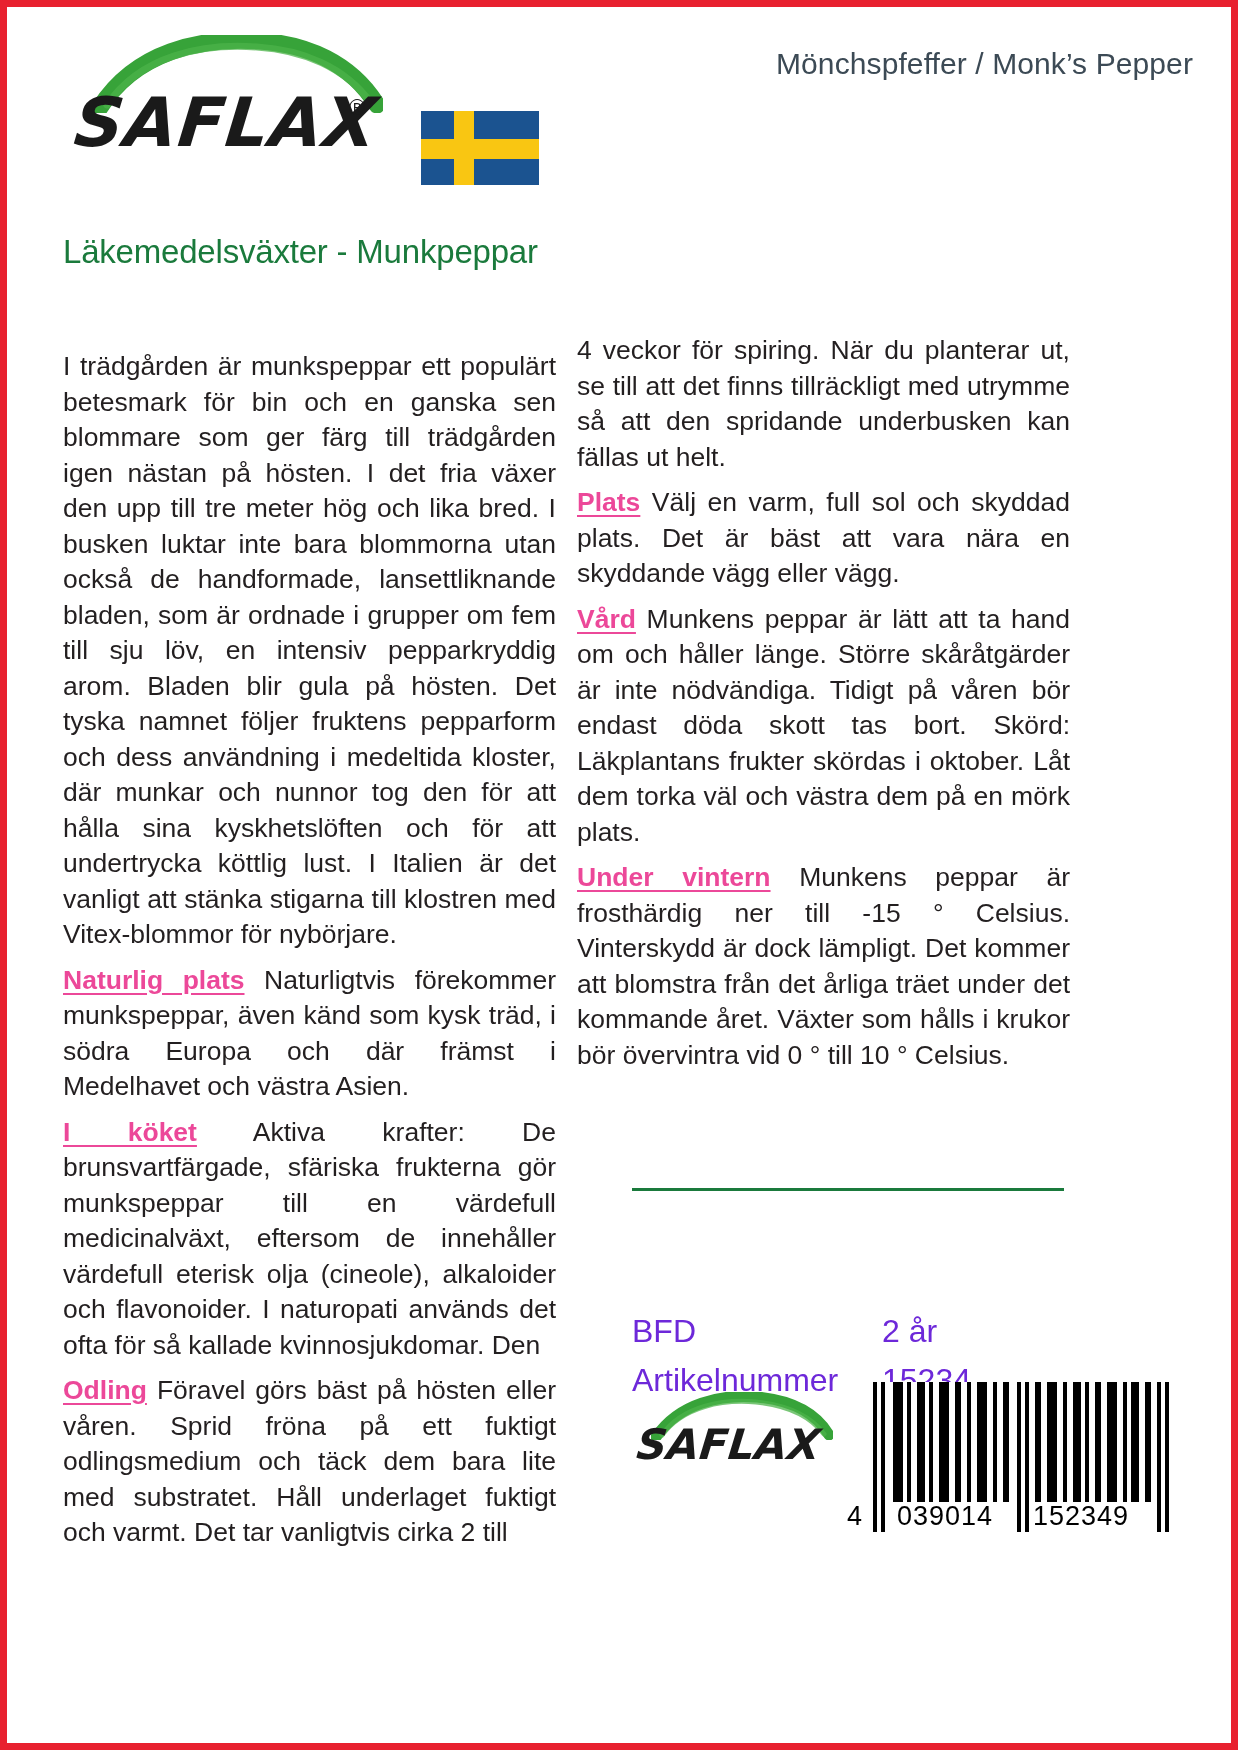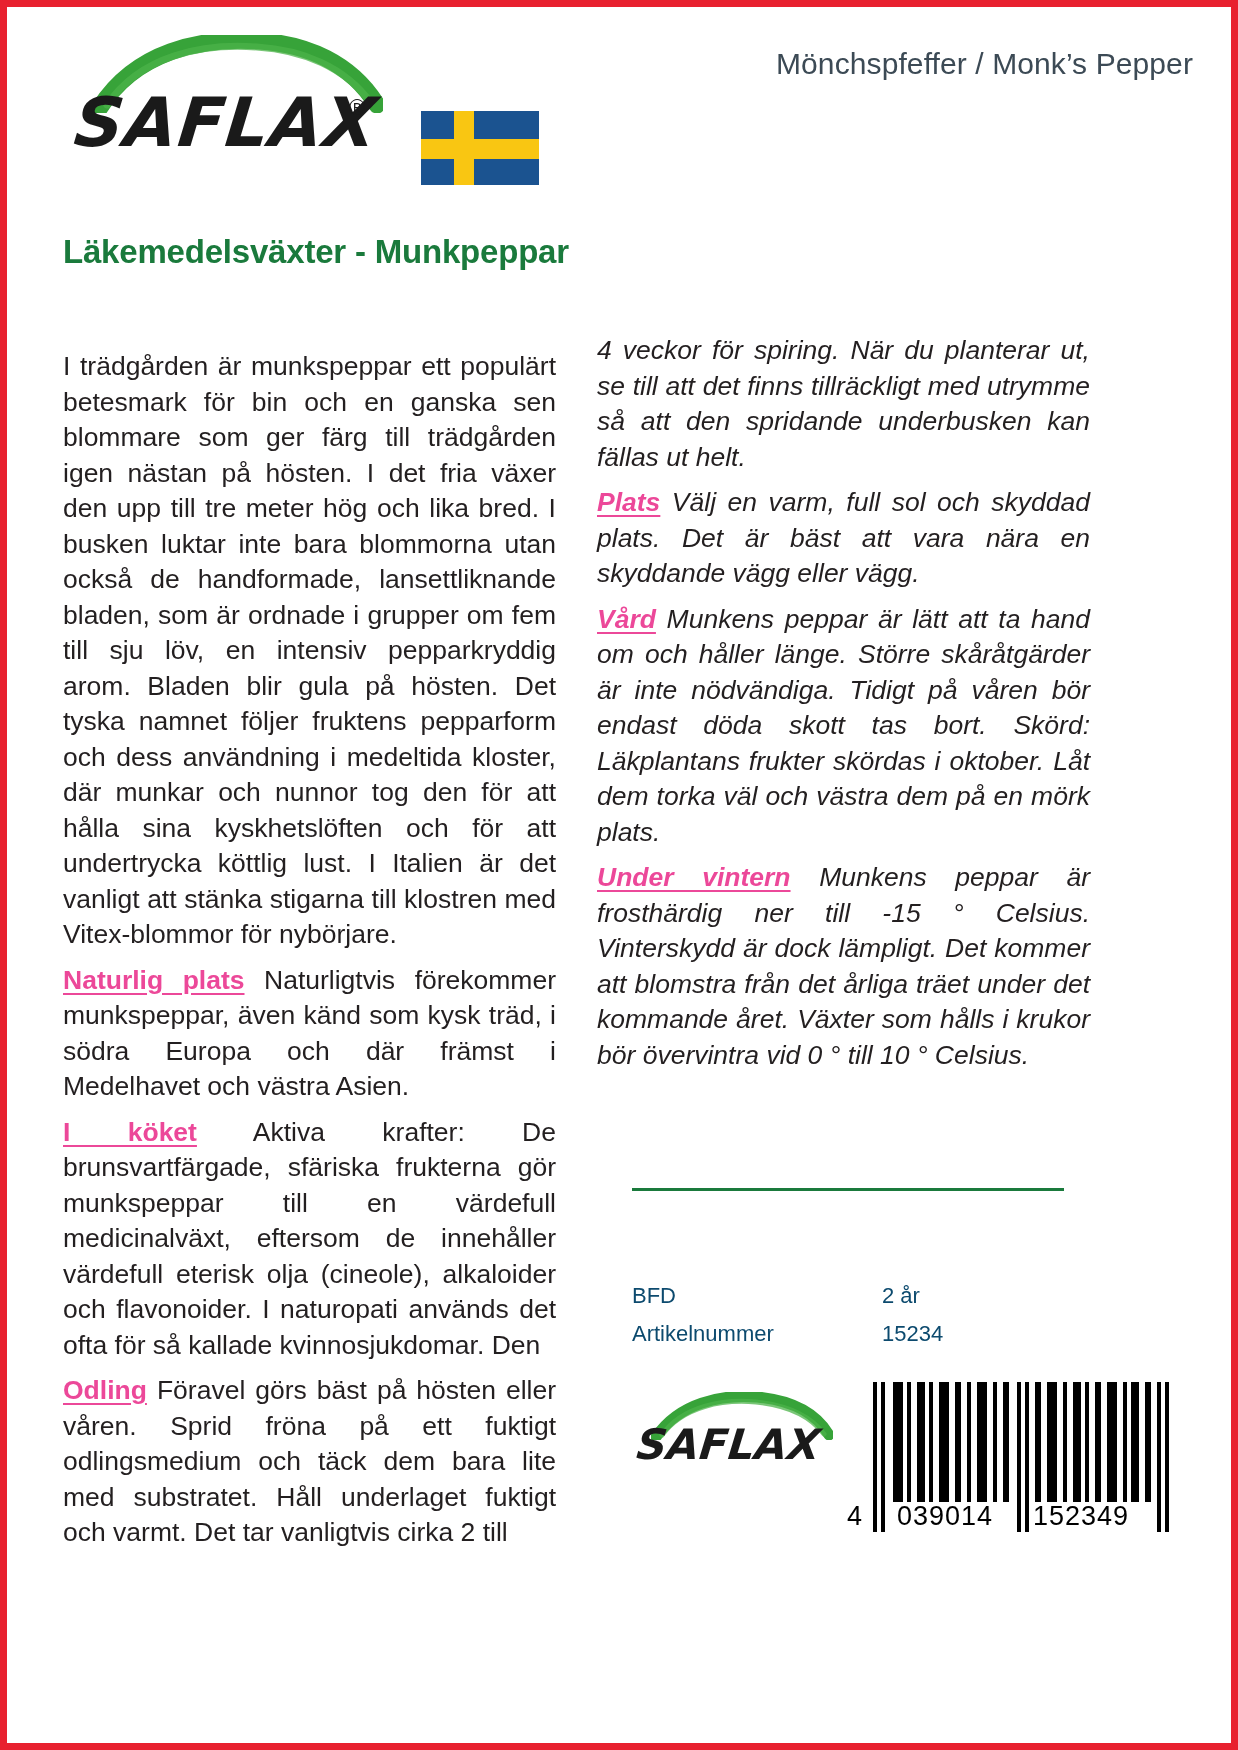--- a/index.html
+++ b/index.html
@@ -103,21 +103,21 @@
   
   .title-row {
     position: relative;
     height: 92px;
   }
   .common-title {
     position: absolute;
     left: 56px;
     top: 14px;
     font-size: 33px;
-    font-weight: bold;
+    font-weight: normal;
     color: #1a7a3c;
     letter-spacing: -0.2px;
   }
   .latin-title {
     position: absolute;
     right: 34px;
     top: 58px;
     font-size: 33px;
     color: #1a7a3c;
     letter-spacing: -0.2px;
@@ -131,21 +131,21 @@
     top: 326px;
     width: 1238px;
     height: 1400px;
   }
   .col {
     position: absolute;
     top: 0;
     width: 493px;
   }
   .col-left  { left: 56px; margin-top: 16px; }
-  .col-right { left: 590px; font-style: italic; }
+  .col-right { left: 570px; }
 
   .para {
     margin: 0 0 10px 0;
     font-size: 26.5px;
     line-height: 35.5px;
     color: #231f20;
     text-align: justify;
     text-justify: inter-word;
     hyphens: manual;
   }
@@ -164,24 +164,24 @@
     left: 625px;
     top: 1181px;
     width: 432px;
     height: 3px;
     background: #1a7a3c;
   }
 
   .info-table {
     position: absolute;
     left: 625px;
-    top: 1276px;
+    top: 1306px;
     width: 432px;
-    font-size: 22px;
-    color: #0c4a6e;
+    font-size: 32px;
+    color: #6d28d9;
   }
   .info-row {
     display: flex;
     align-items: baseline;
     margin-bottom: 12px;
   }
   .info-label { width: 250px; }
   .info-value { }
 
   

